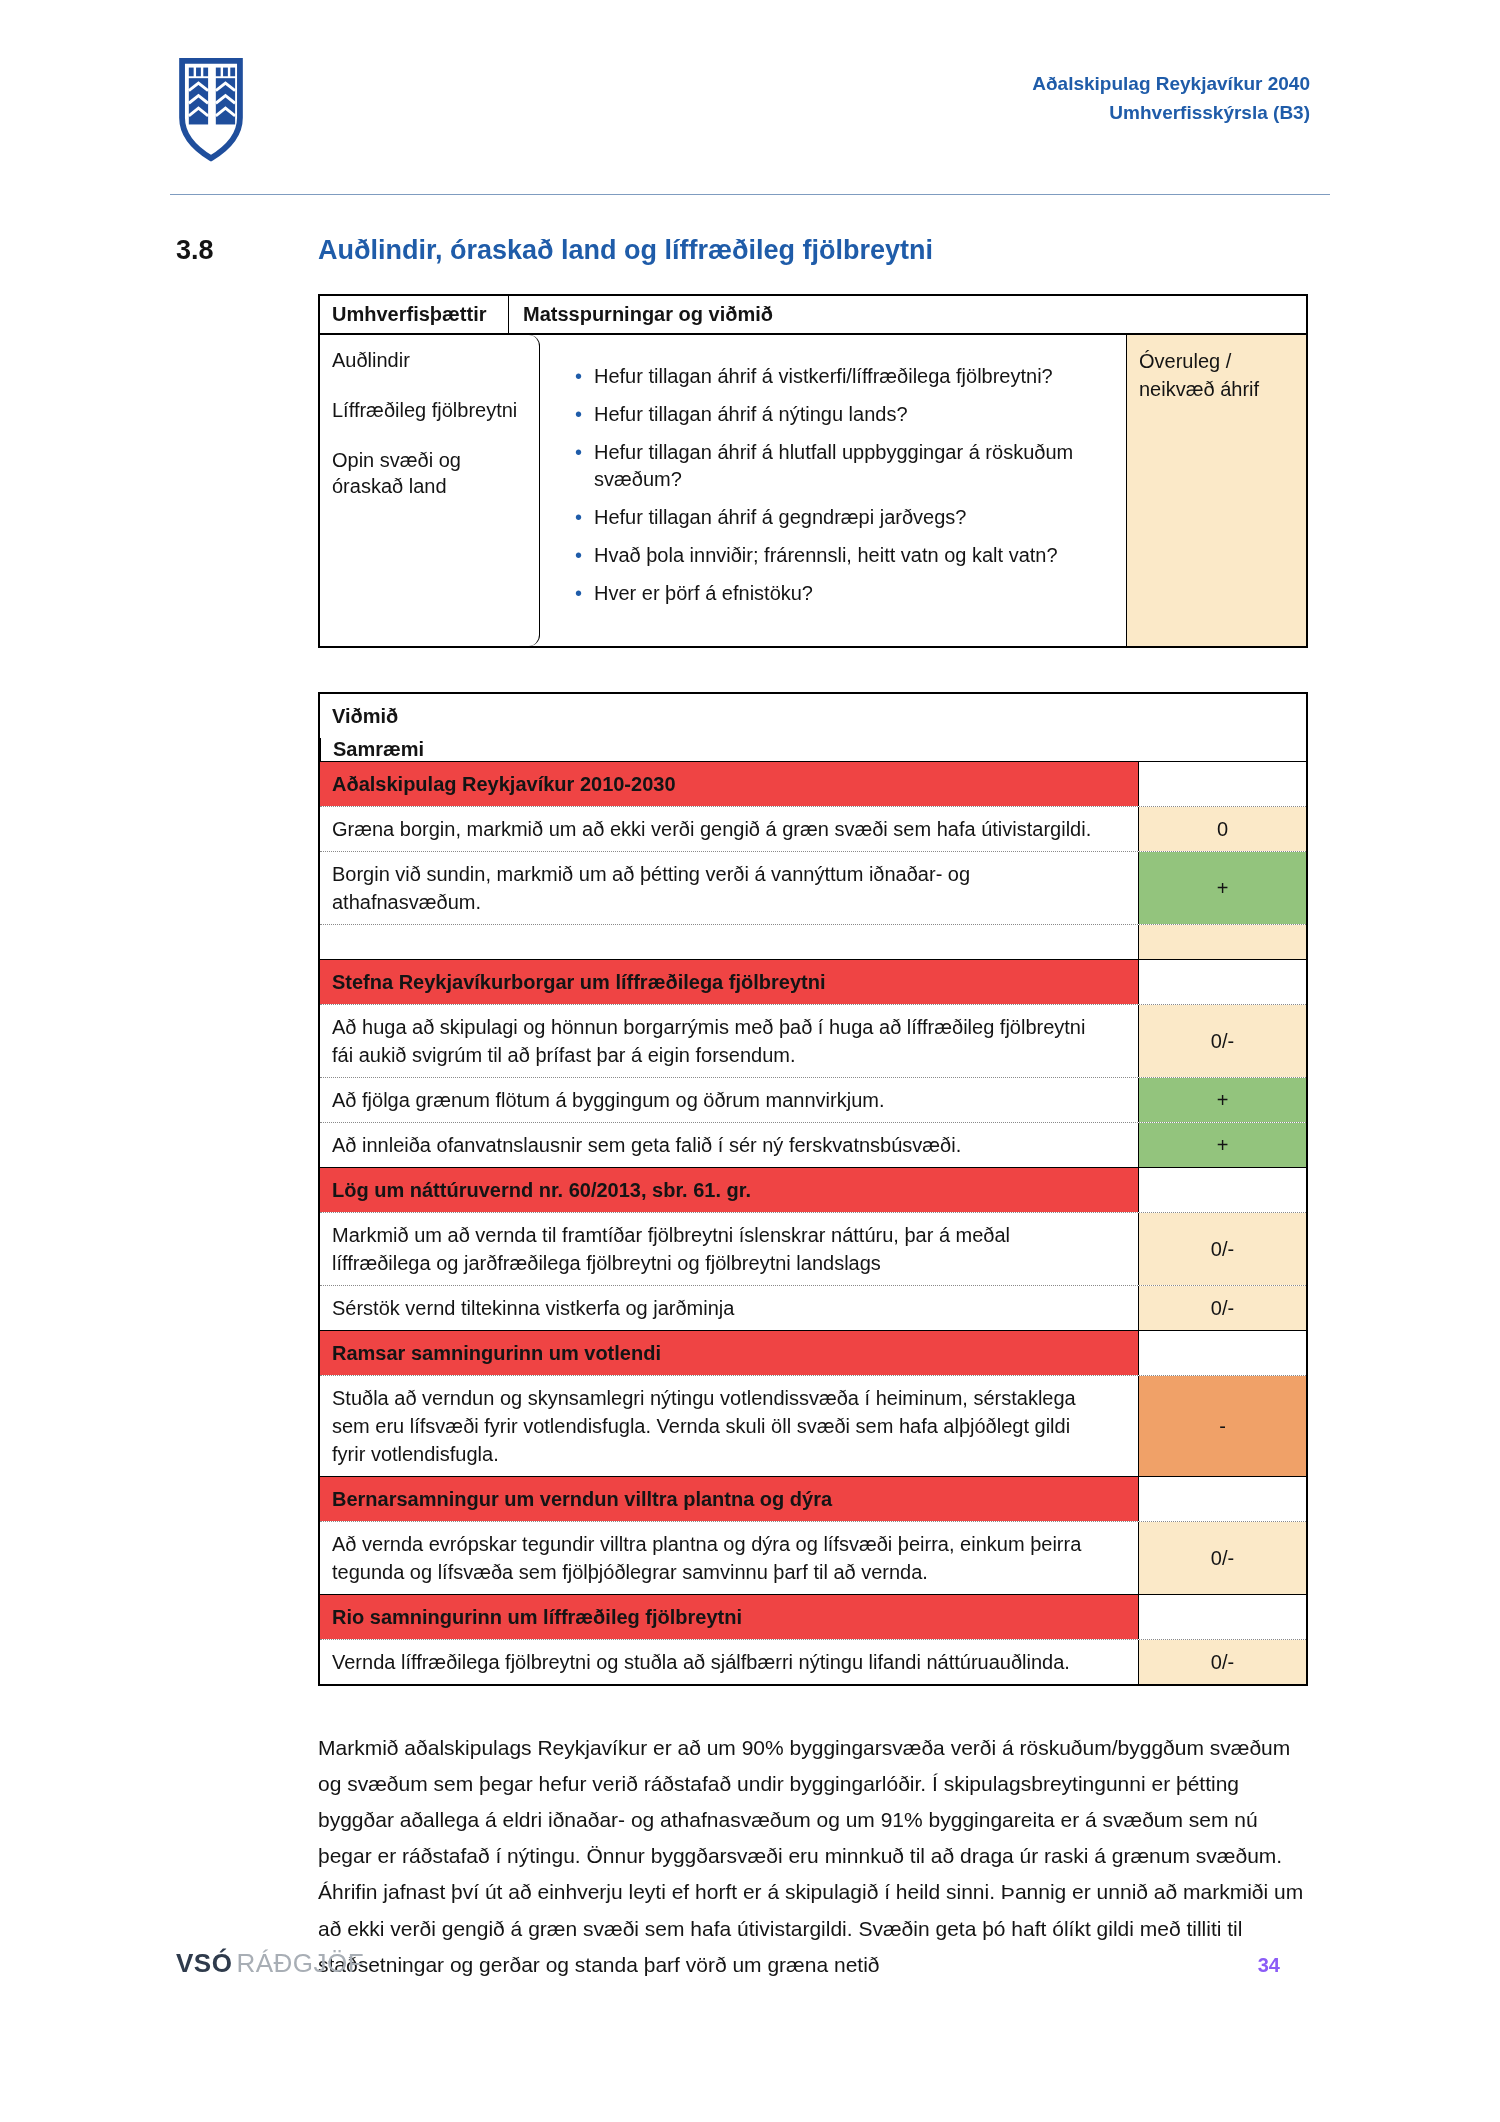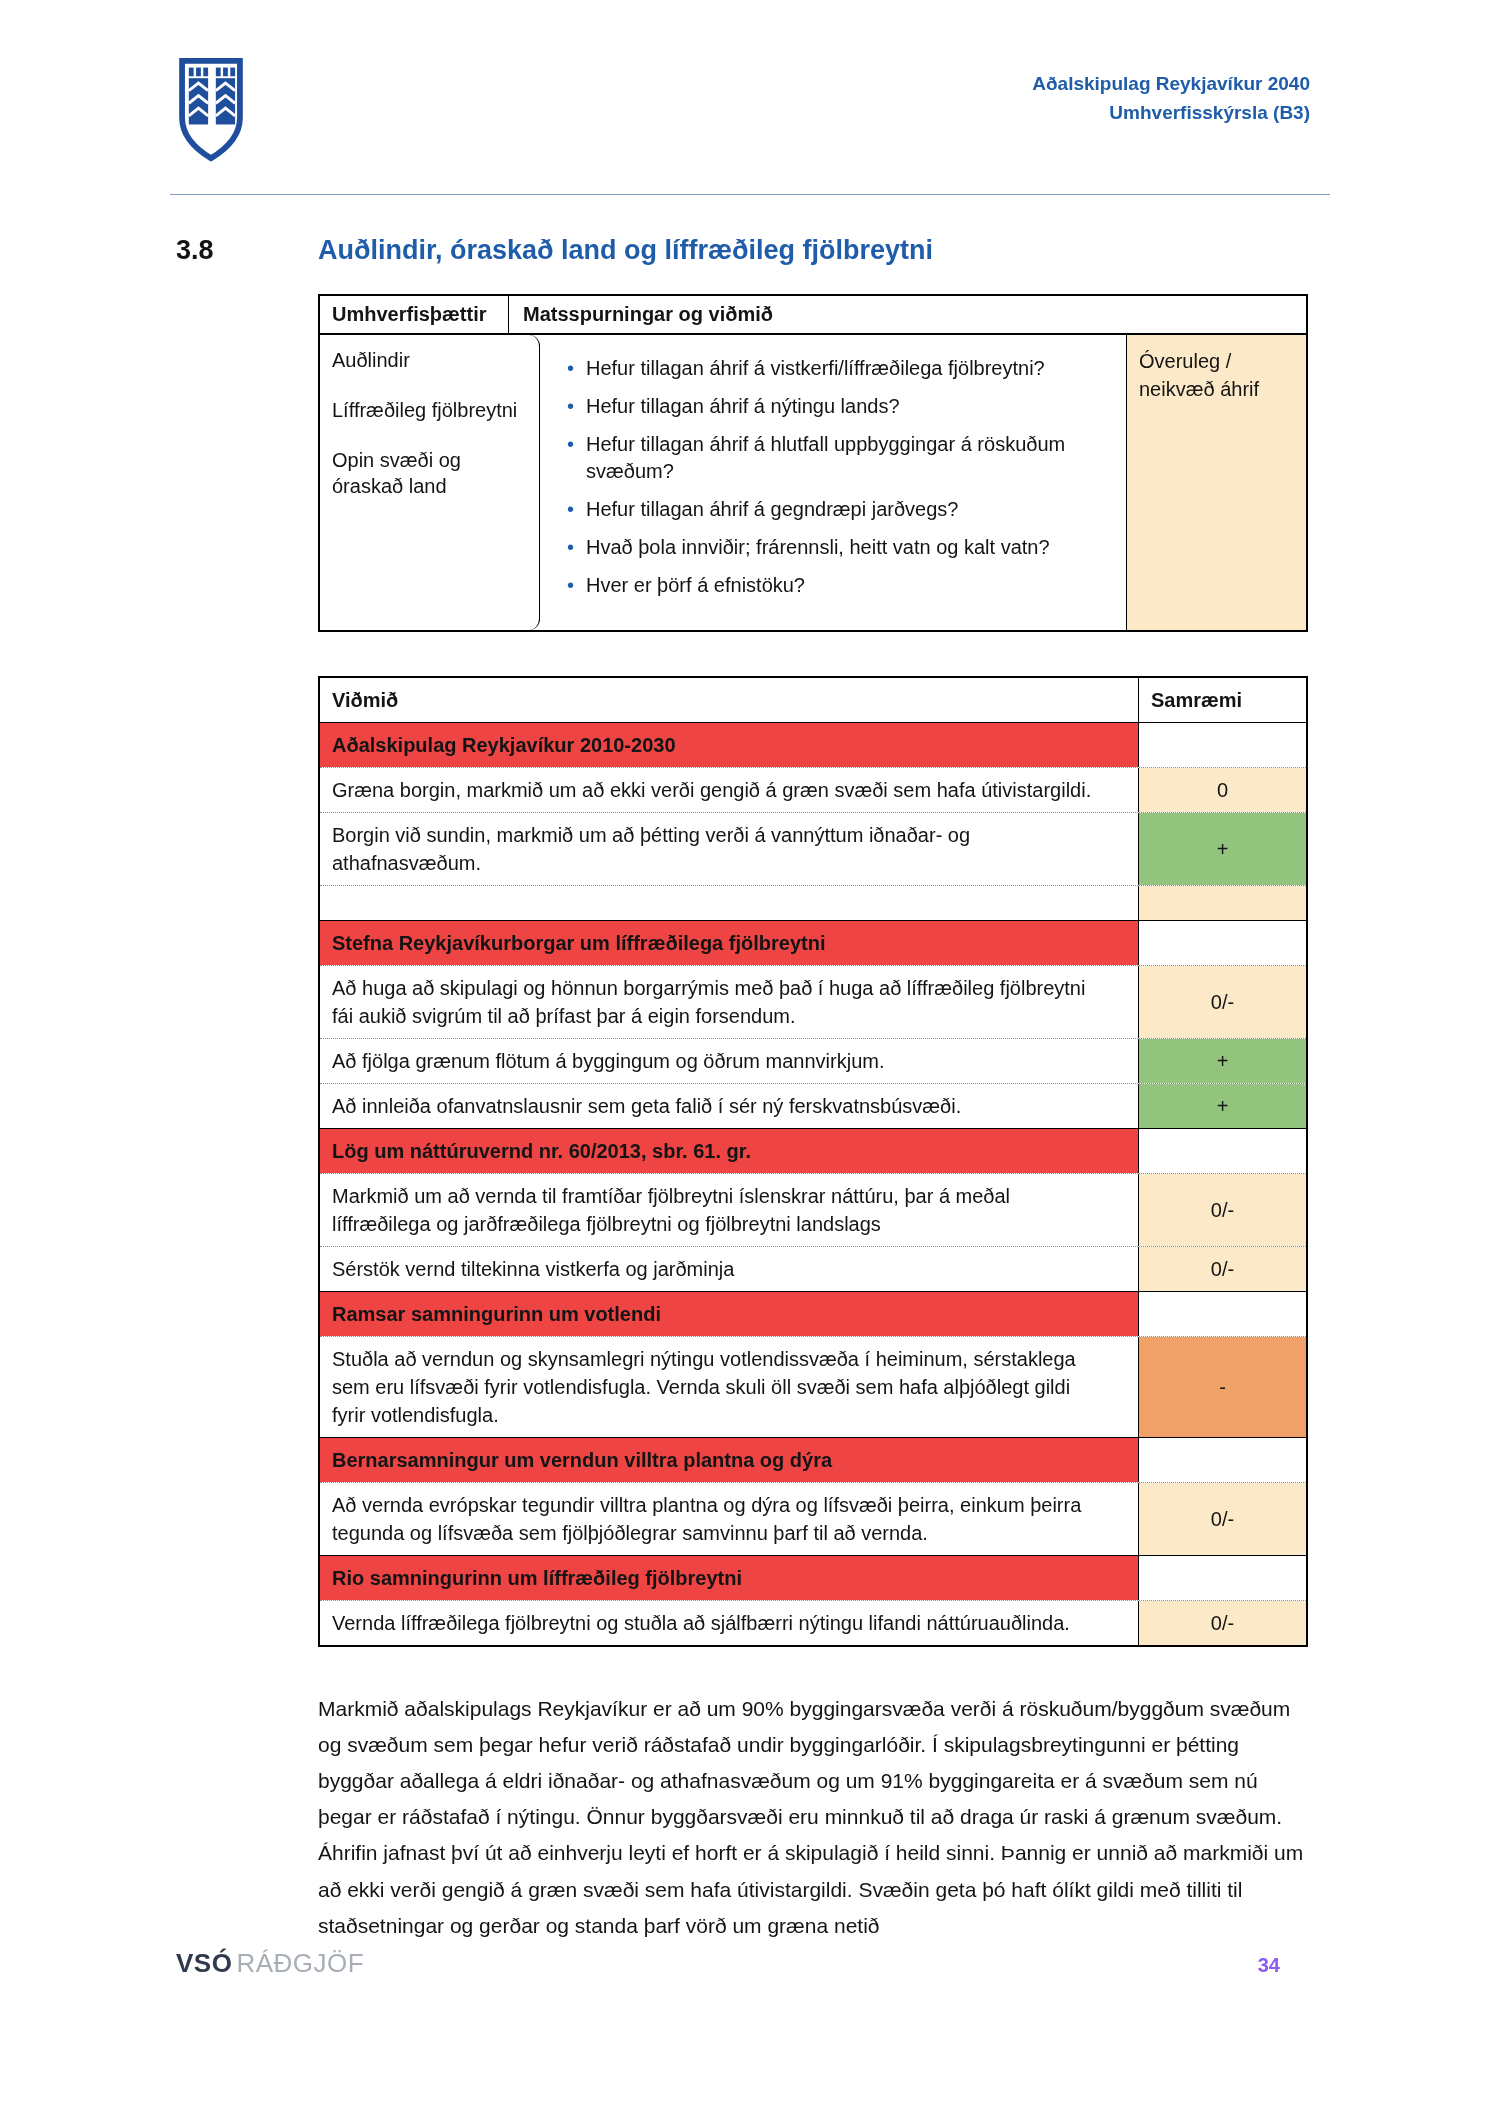--- a/index.html
+++ b/index.html
@@ -20,33 +20,33 @@
   .indent{margin-left:142px;}
 
   
   .matrix-table{border:2px solid #000;margin-top:28px;font-size:20px;}
   .mt-header{display:flex;border-bottom:2px solid #000;font-weight:bold;}
   .mt-h1{width:189px;box-sizing:border-box;border-right:1.5px solid #000;padding:7px 12px;}
   .mt-h2{flex:1;padding:7px 14px;}
   .mt-body{display:flex;align-items:stretch;}
   .mt-factors{width:220px;box-sizing:border-box;border-right:1.5px solid #000;padding:12px 12px;border-radius:11px;}
   .mt-factors p{margin:0 0 24px;line-height:1.3;}
-  .mt-questions{flex:1;list-style:none;margin:8px;padding:12px 16px 12px 14px;}
+  .mt-questions{flex:1;list-style:none;margin:16px;padding:12px 16px 12px 14px;}
   .mt-questions li{position:relative;padding-left:24px;margin-bottom:11px;line-height:1.35;}
   .mt-questions li::before{content:"•";color:#1F5CA9;position:absolute;left:5px;top:0;}
   .mt-assessment{width:180px;box-sizing:border-box;background:#FBE9C8;border-left:1.5px solid #000;
                  padding:12px 12px;line-height:1.4;}
 
   
   .criteria-table{border:2px solid #000;margin-top:44px;font-size:20px;}
   .crow{display:flex;align-items:stretch;}
   .crow .ctext{flex:1;padding:8px 12px;line-height:1.4;}
   .crow .cval{width:168px;box-sizing:border-box;border-left:1.5px solid #000;
               display:flex;align-items:center;justify-content:center;}
-  .crow.chead{font-weight:bold;}
+  .crow.chead{font-weight:bold;flex-direction:column;}
   .crow.chead .cval{justify-content:flex-start;padding-left:12px;}
   .crow.item{border-top:1px dotted #8a8a8a;gap:28px;}
   .crow.sect{border-top:1.5px solid #000;}
   .crow.sect .ctext{background:#ef4444;font-weight:bold;}
   .crow.spacer{min-height:34px;}
   .cval[data-color="cream"]{background:#FBE9C8;}
   .cval[data-color="green"]{background:#93C47D;}
   .cval[data-color="orange"]{background:#F0A168;}
   .cval[data-color="none"]{background:transparent;}
 

